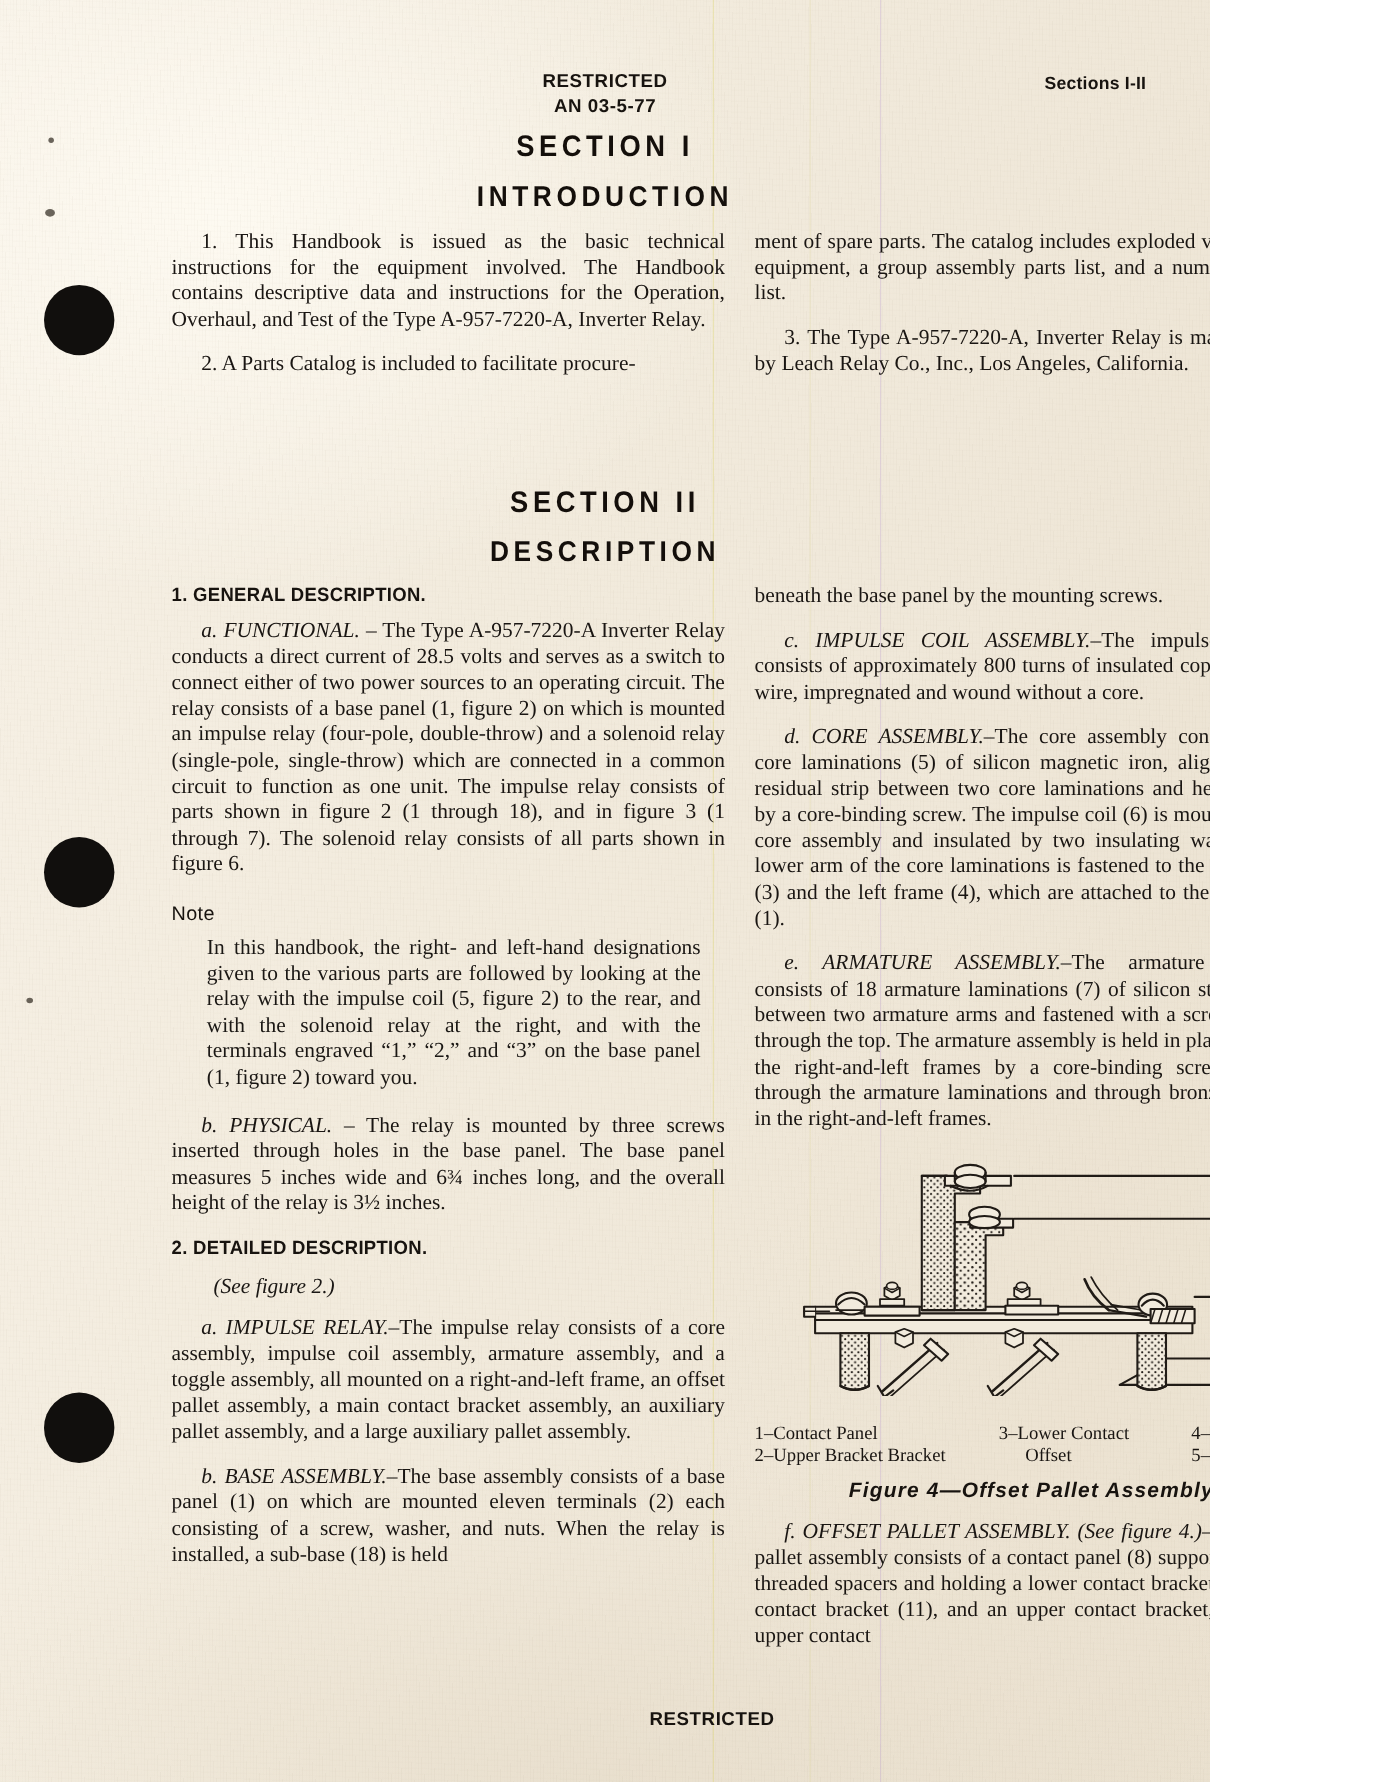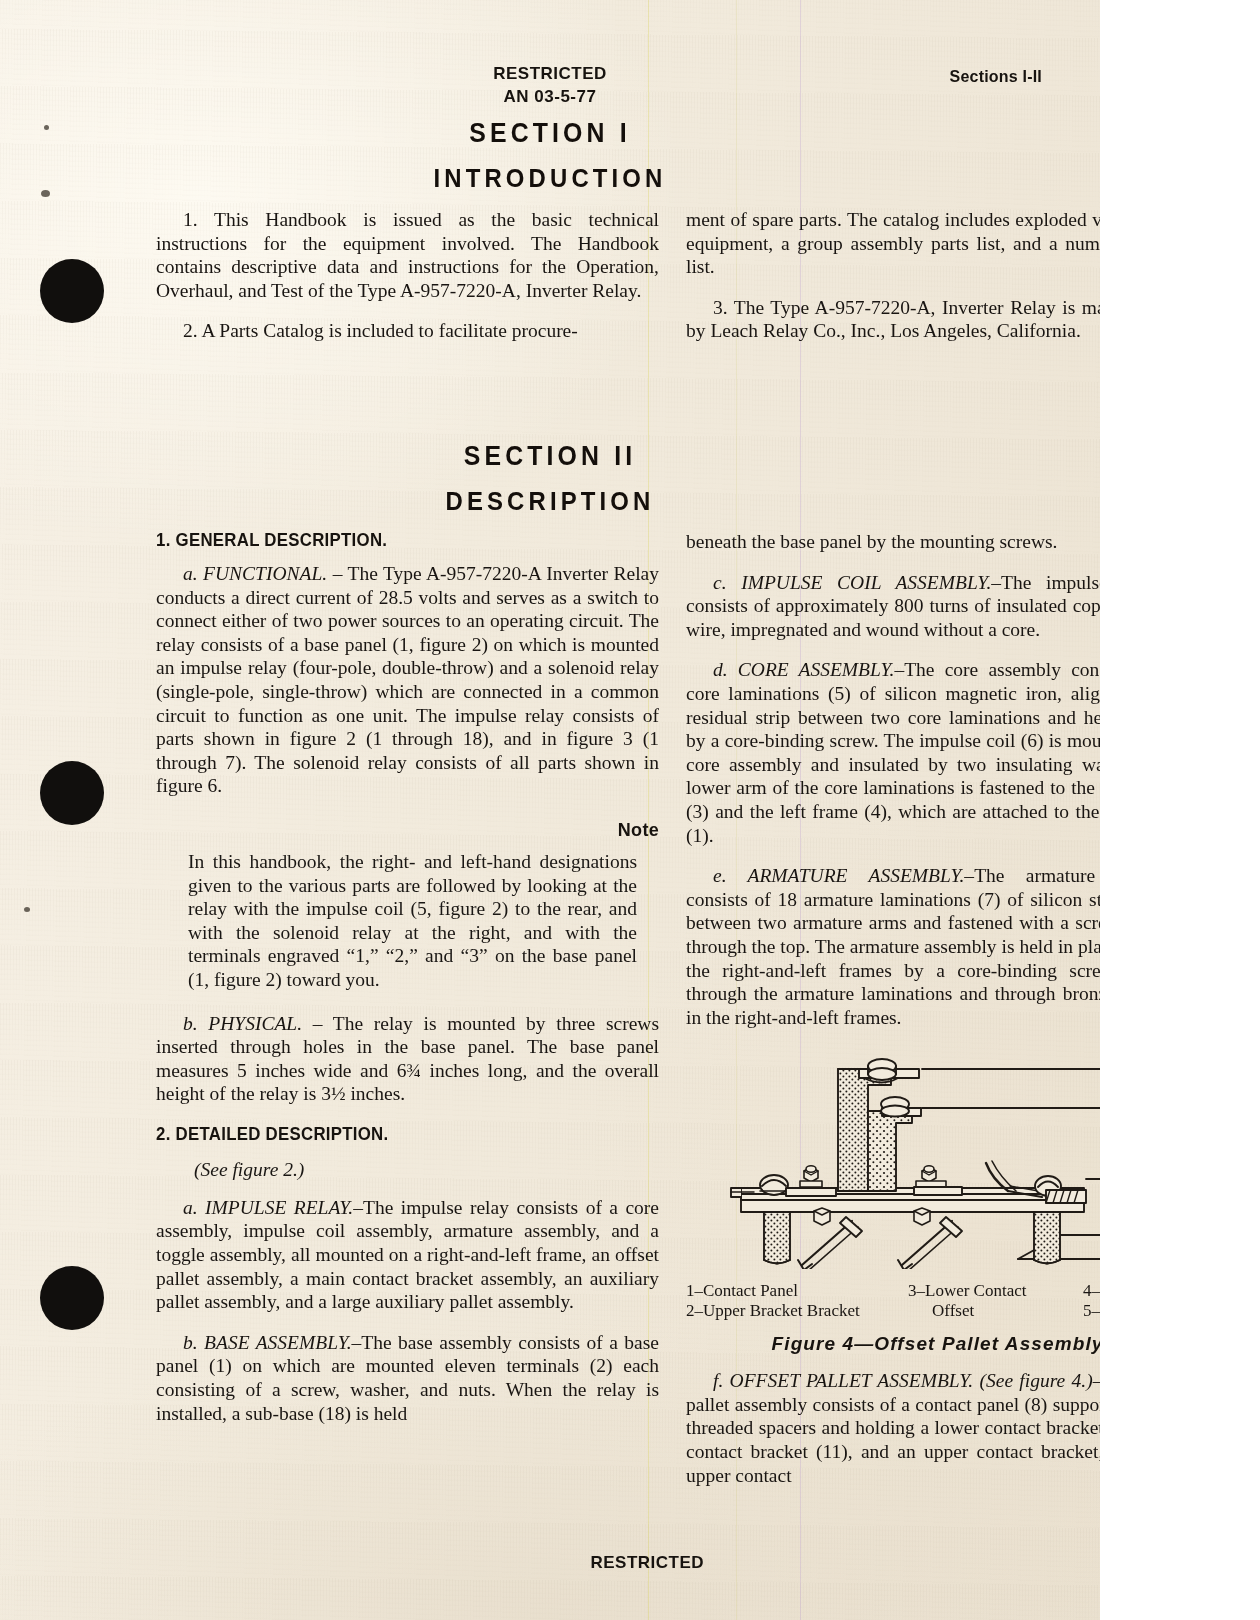--- a/index.html
+++ b/index.html
@@ -136,23 +136,23 @@
     font-size: 17.5px;
     letter-spacing: .3px;
     color: #17130f;
     transform: scaleX(.96);
     transform-origin: left center;
   }
   h3.subhead.gap { margin-top: 18px; }
 
   .note-wrap { margin: 22px 0 20px 0; }
   .note-title {
-    text-align: right;
-    font-family: "Liberation Sans", sans-serif;
-    font-weight: bold;
+    text-align: left;
+    font-family: "Liberation Sans", sans-serif;
+    font-weight: normal;
     font-size: 18px;
     letter-spacing: .3px;
     color: #17130f;
     margin-bottom: 9px;
   }
   .note-body {
     margin: 0 22px 0 32px;
     font-size: 19.5px;
     line-height: 23.6px;
     text-align: justify;
@@ -165,21 +165,21 @@
     text-indent: 38px;
   }
 
   
   .figure-block { margin-top: 16px; }
   .figure-art { width: 503px; height: 224px; display: block; }
   .legend {
     display: flex;
     font-size: 17px;
     line-height: 20px;
-    margin-top: 12px;
+    margin-top: 24px;
     color: #191512;
   }
   .legend .lc1 { width: 222px; }
   .legend .lc2 { width: 175px; }
   .legend .lc3 { width: 106px; }
   .legend .ind { padding-left: 24px; }
   .fig-caption {
     text-align: center;
     font-family: "Liberation Sans", sans-serif;
     font-weight: bold;

